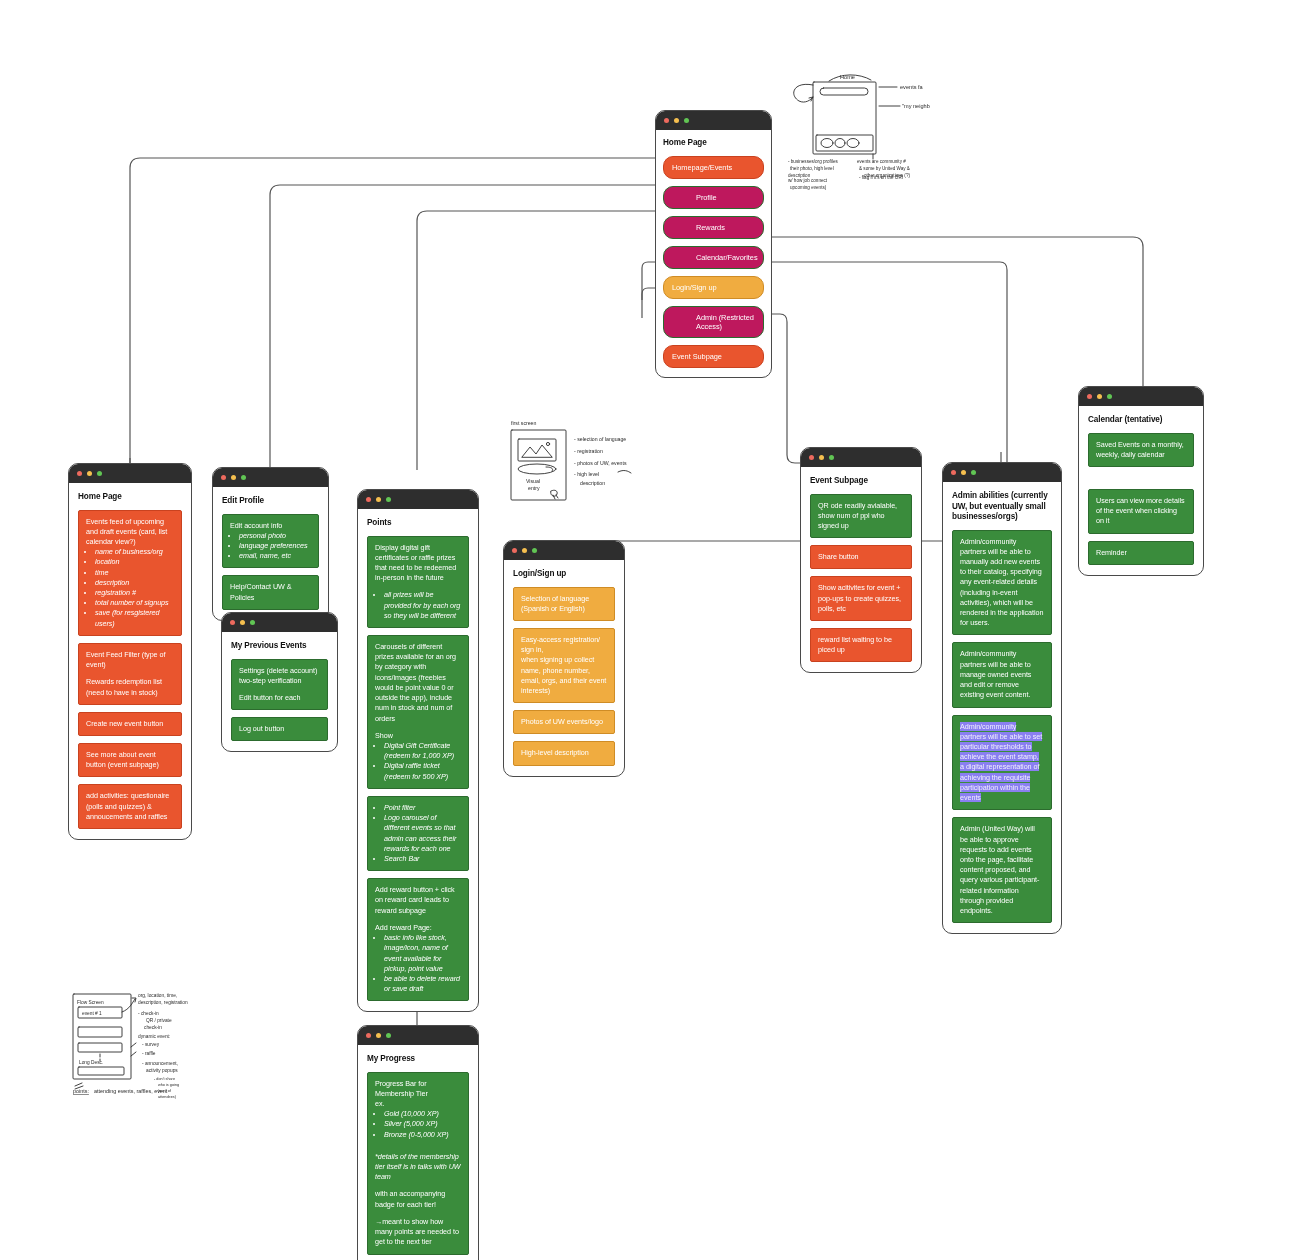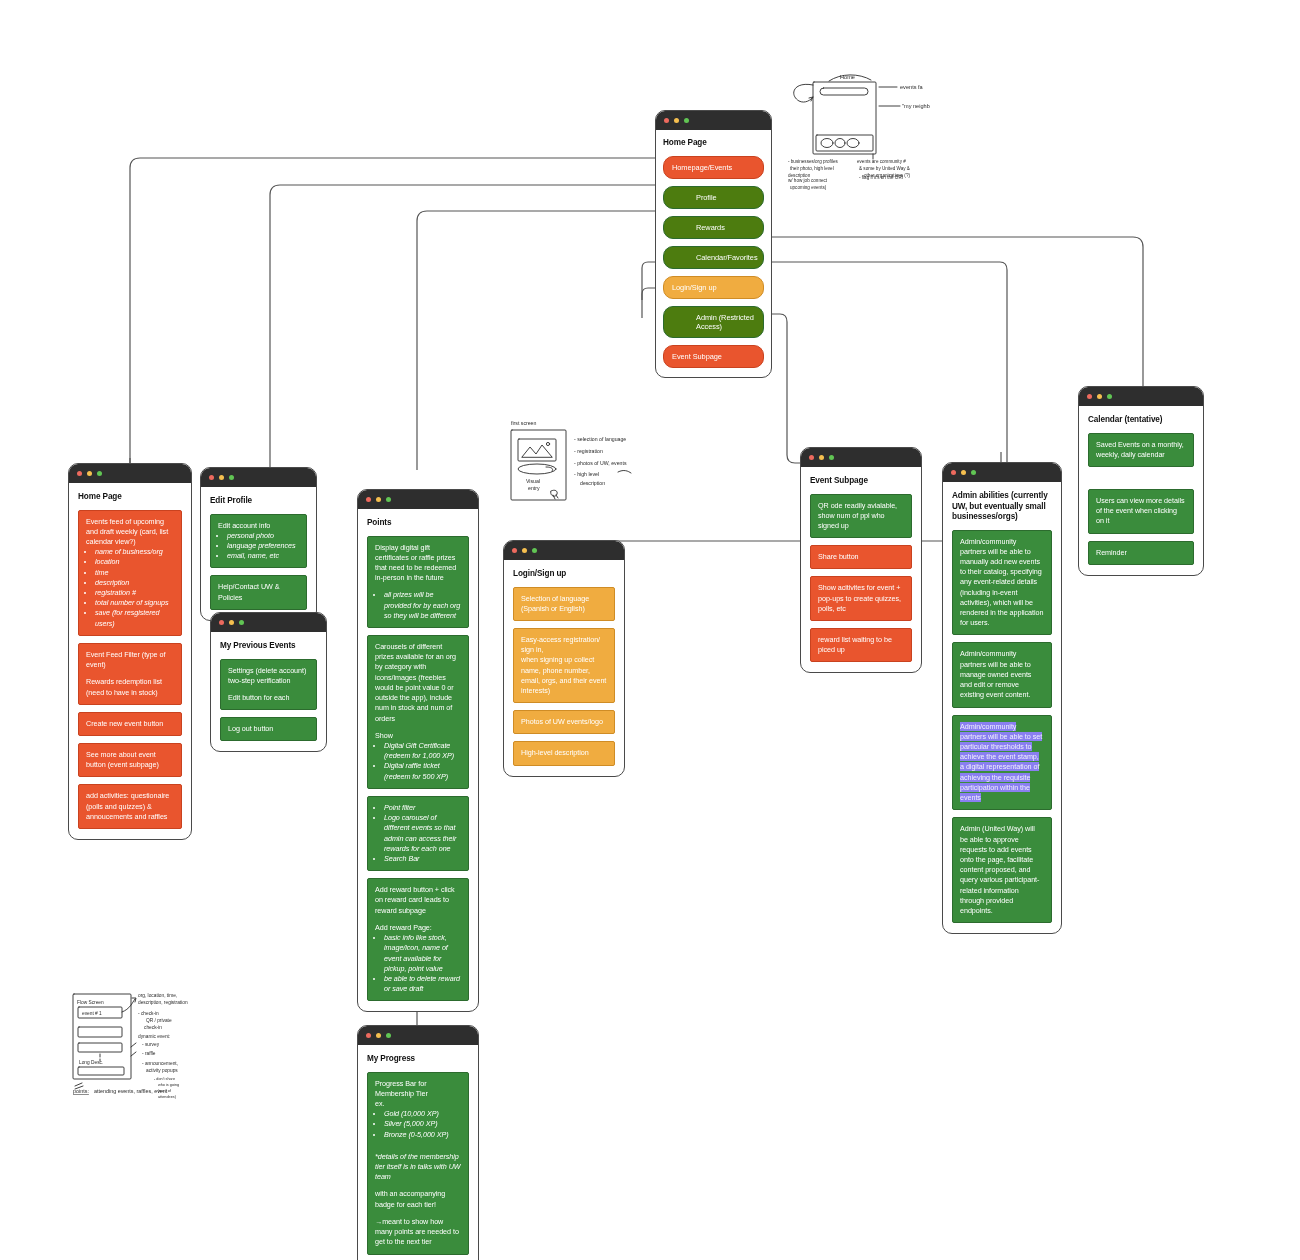--- a/index.html
+++ b/index.html
@@ -70,21 +70,21 @@
 
   
   .navrow {
     border-radius: 10px;
     padding: 6px 8px;
     margin-bottom: 7px;
     font-size: 7.4px;
     color: #ffffff;
     letter-spacing: -0.05px;
   }
-  .navrow.green  { background: #4d7c0f; border: 1px solid #2c6b2e; padding-left: 32px; }
+  .navrow.green  { background: #be185d; border: 1px solid #2c6b2e; padding-left: 32px; }
   .navrow.orange { background: #e9552e; border: 1px solid #c9421f; }
   .navrow.amber  { background: #f0ac40; border: 1px solid #cf8c25; }
   .navrow:last-child { margin-bottom: 0; }
 
   
   .sketch { position: absolute; z-index: 3; }
 </style>
 </head>
 <body>
 
@@ -139,62 +139,62 @@
 
   <div class="card" style="left:68px; top:463px; width:124px;">
     <div class="titlebar">
       <span class="dot red"></span>
       <span class="dot yellow"></span>
       <span class="dot green"></span>
     </div>
     <div class="card-body">
       <div class="card-title">Home Page</div>
       <div class="block orange">
-        <p>Events feed of upcoming and draft weekly (card, list calendar view?)</p>
+        <p>Events feed of upcoming and draft events (card, list calendar view?)</p>
         <ul>
           <li>name of business/org</li>
           <li>location</li>
           <li>time</li>
           <li>description</li>
           <li>registration #</li>
           <li>total number of signups</li>
           <li>save (for resgistered users)</li>
         </ul>
       </div>
       <div class="block orange">
         <p>Event Feed Filter (type of event)</p>
         <p>Rewards redemption list (need to have in stock)</p>
       </div>
       <div class="block orange">Create new event button</div>
       <div class="block orange">See more about event button (event subpage)</div>
       <div class="block orange" style="position:relative; z-index:9;">add activities: questionaire (polls and quizzes) &amp; annoucements and raffles</div>
     </div>
   </div>
 
-  <div class="card" style="left:200px; top:467px; width:117px;">
+  <div class="card" style="left:212px; top:467px; width:117px;">
     <div class="titlebar">
       <span class="dot red"></span>
       <span class="dot yellow"></span>
       <span class="dot green"></span>
     </div>
     <div class="card-body">
       <div class="card-title">Edit Profile</div>
       <div class="block green">
         <p>Edit account info</p>
         <ul>
           <li>personal photo</li>
           <li>language preferences</li>
           <li>email, name, etc</li>
         </ul>
       </div>
       <div class="block green">Help/Contact UW &amp; Policies</div>
     </div>
   </div>
 
-  <div class="card" style="left:210px; top:612px; width:117px;">
+  <div class="card" style="left:221px; top:612px; width:117px;">
     <div class="titlebar">
       <span class="dot red"></span>
       <span class="dot yellow"></span>
       <span class="dot green"></span>
     </div>
     <div class="card-body">
       <div class="card-title">My Previous Events</div>
       <div class="block green">
         <p>Settings (delete account) two-step verification</p>
         <p>Edit button for each</p>

